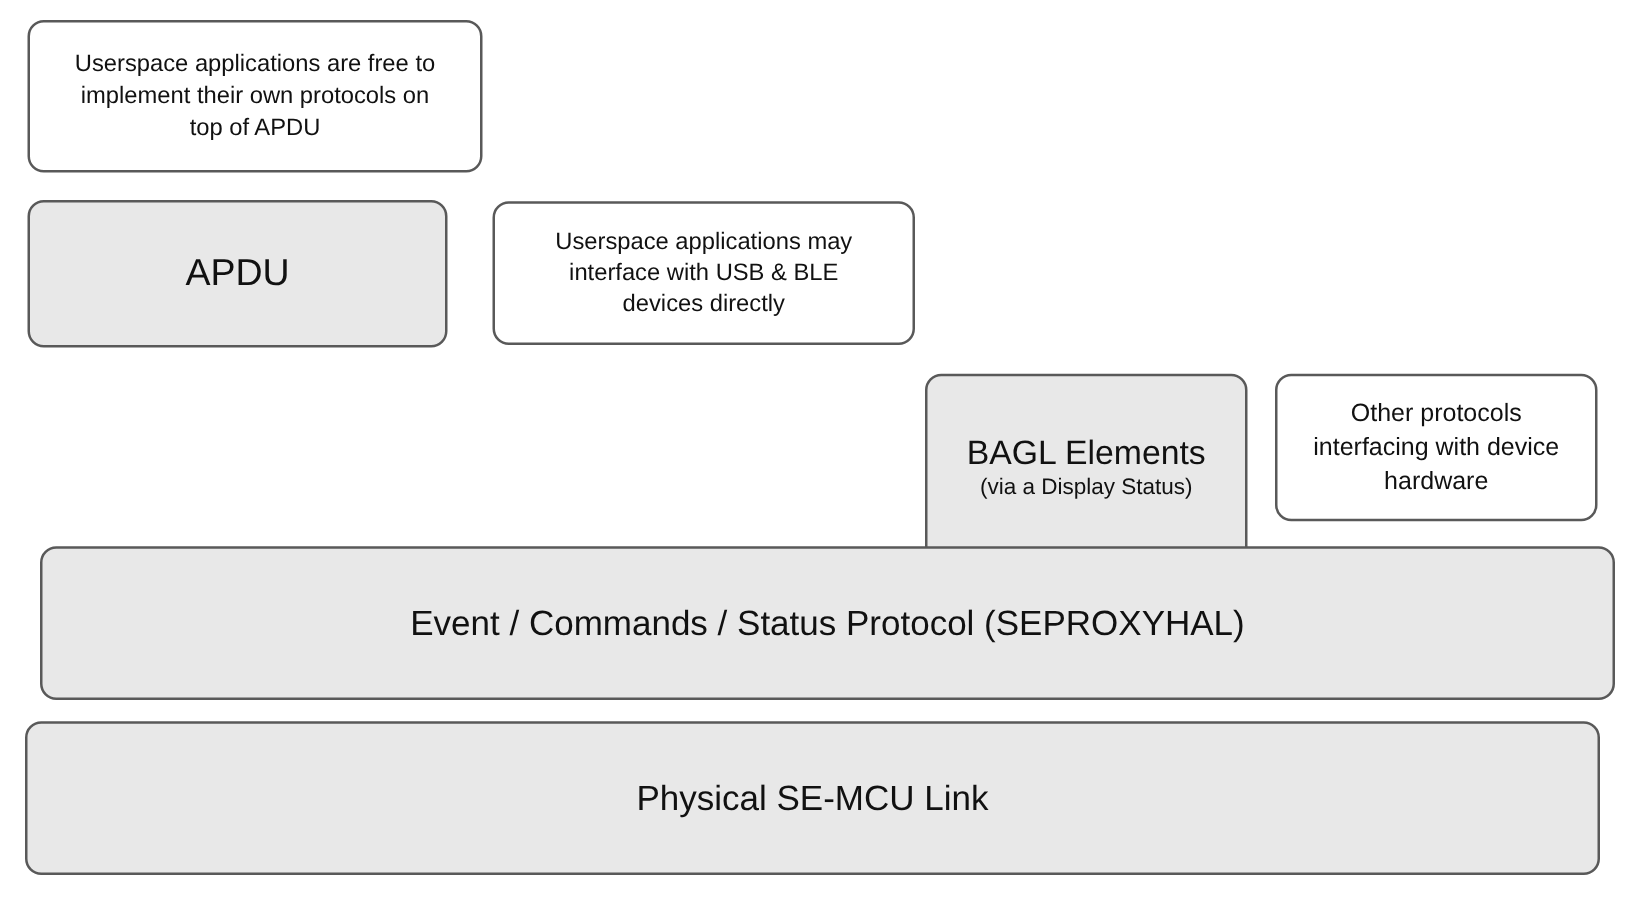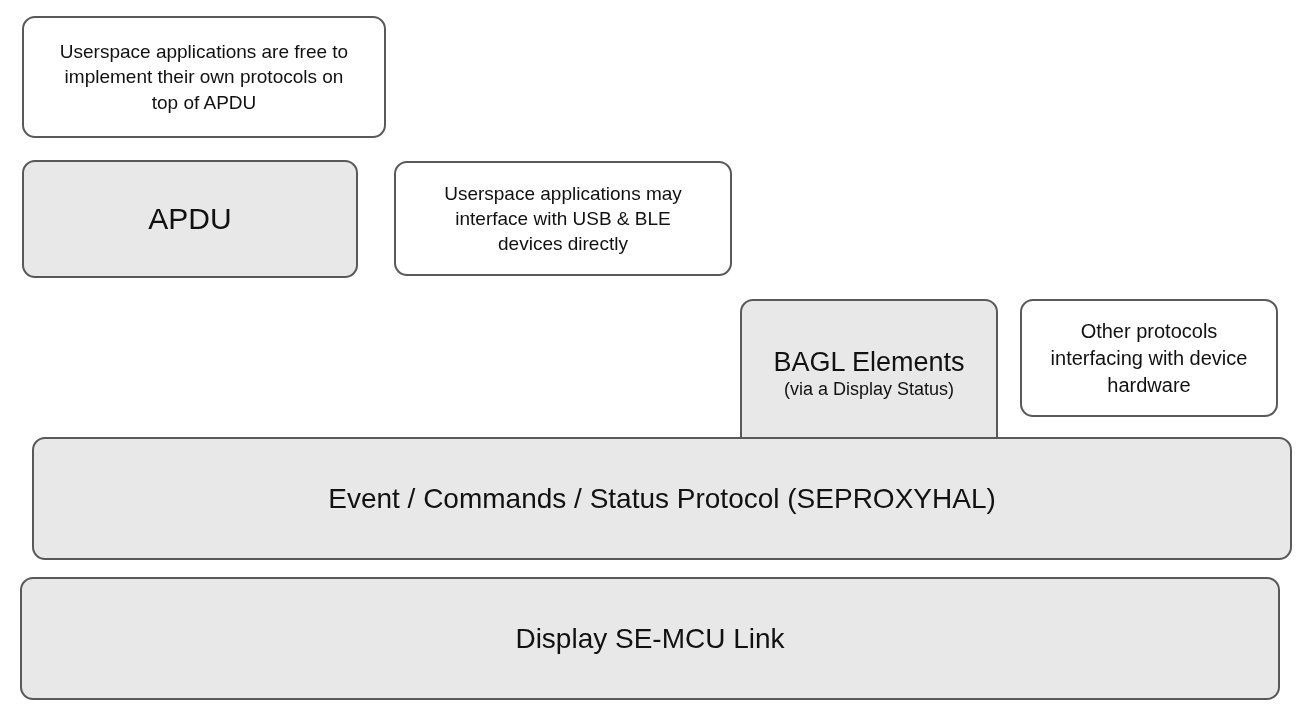--- a/index.html
+++ b/index.html
@@ -99,16 +99,16 @@
 
   <div class="box white other-box">
     <span>Other protocols interfacing with device hardware</span>
   </div>
 
   <div class="box gray seproxyhal-box">
     <span>Event / Commands / Status Protocol (SEPROXYHAL)</span>
   </div>
 
   <div class="box gray physical-box">
-    <span>Display SE-MCU Link</span>
+    <span>Physical SE-MCU Link</span>
   </div>
 
 </div>
 
 </body></html>

